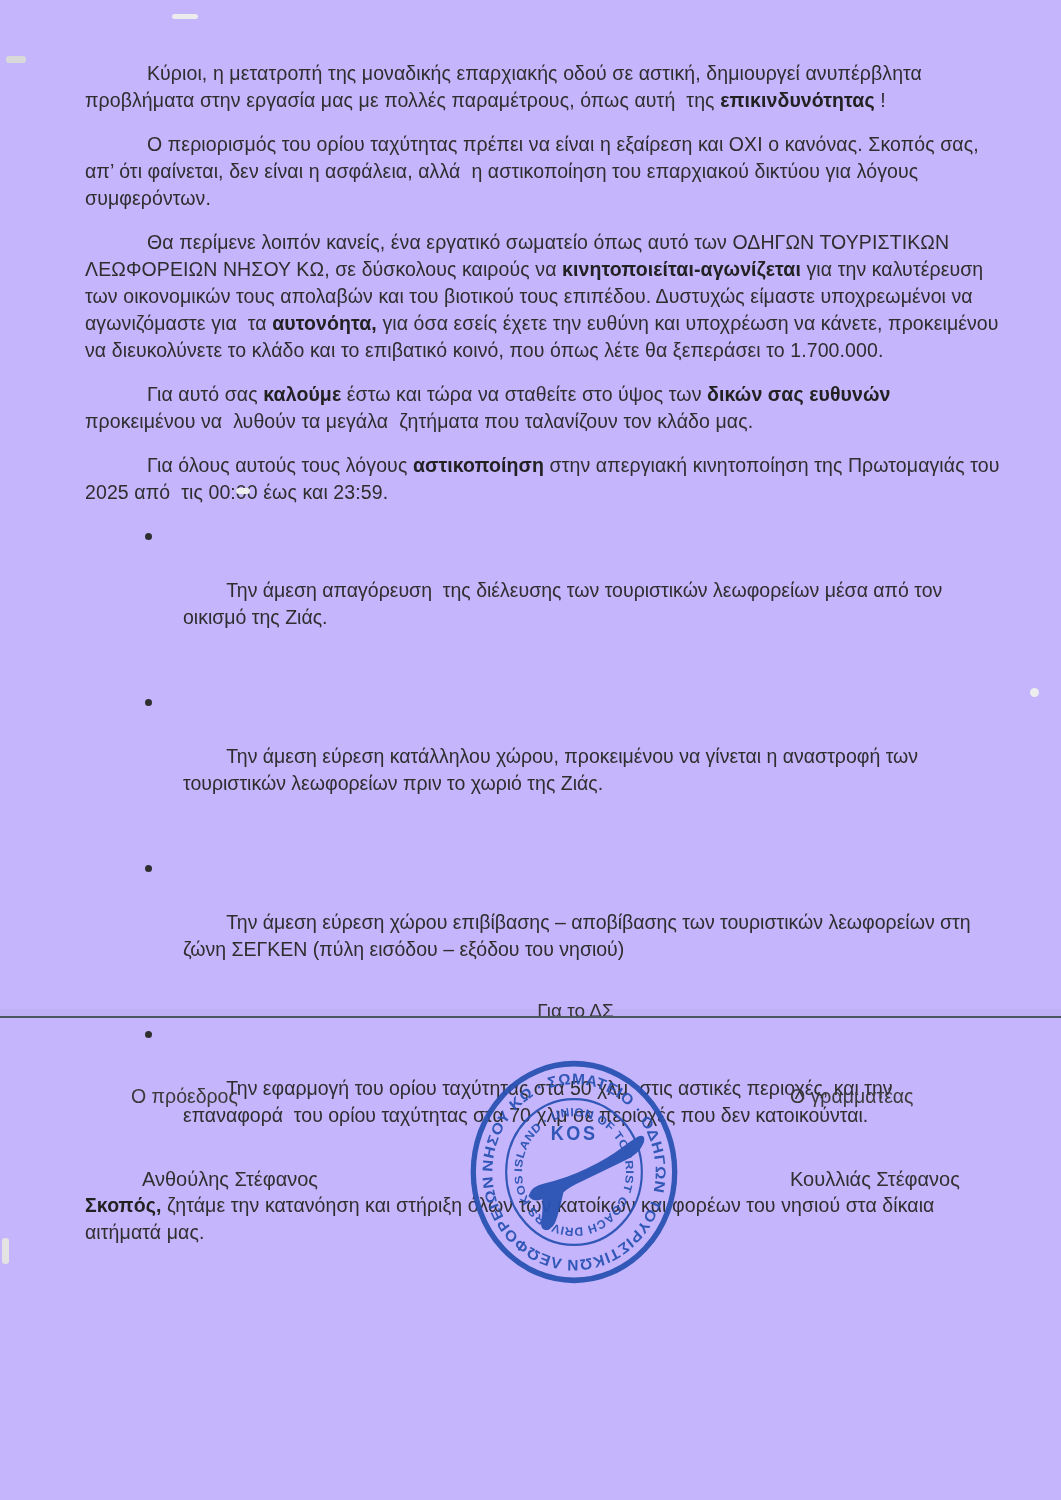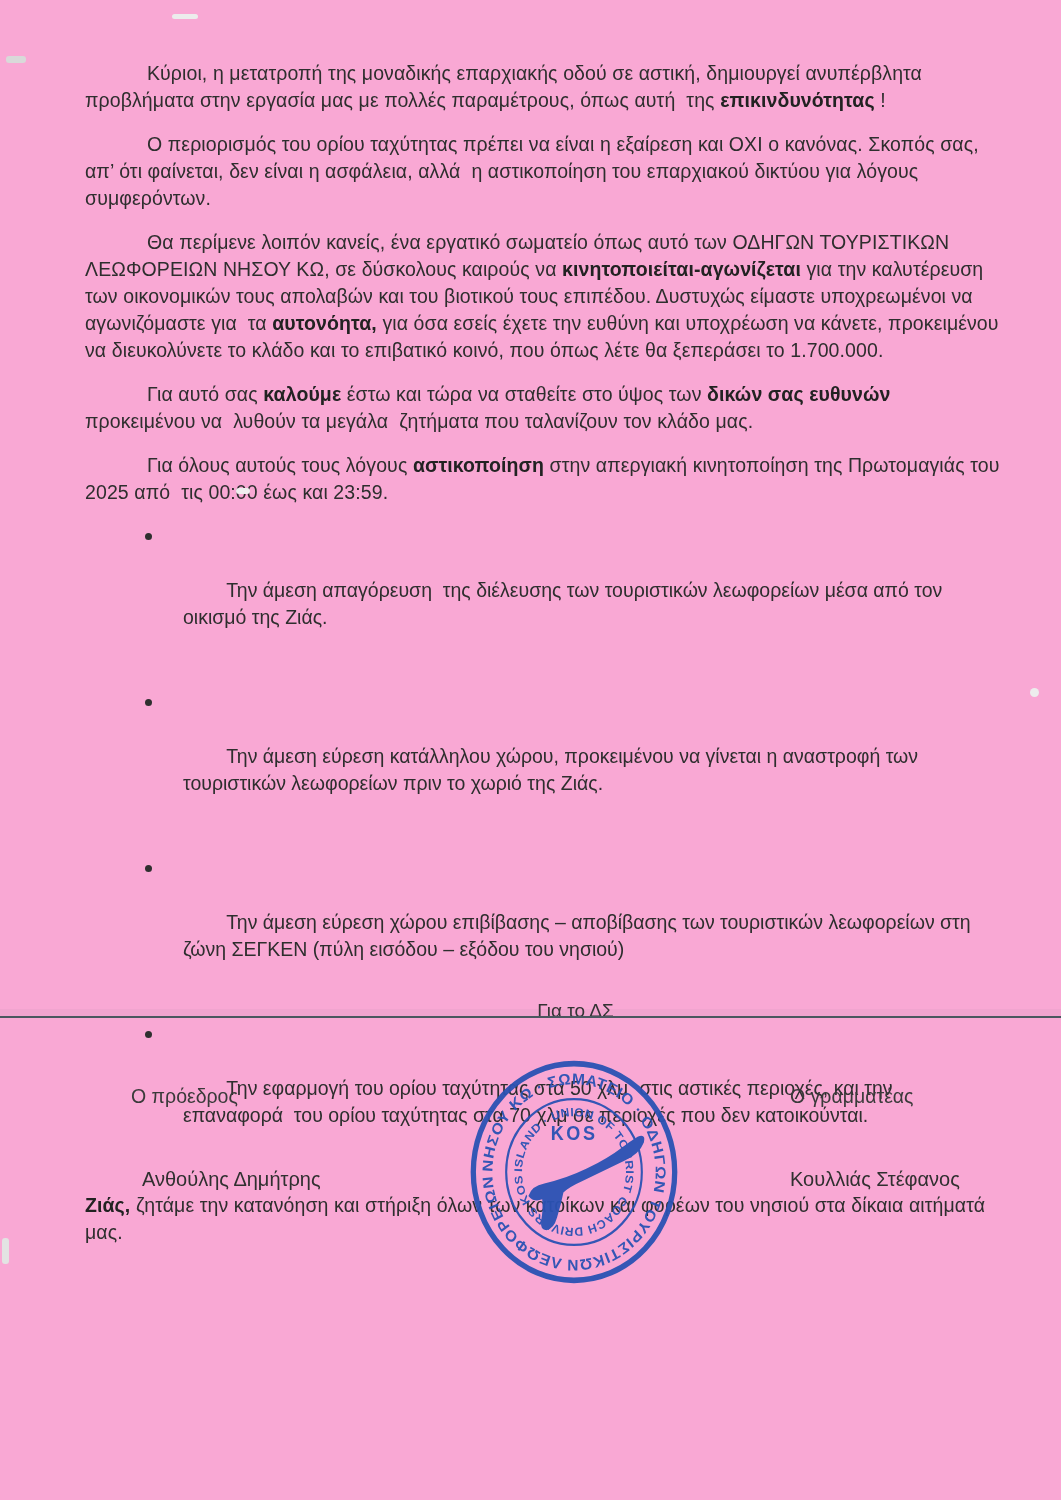--- a/index.html
+++ b/index.html
@@ -1,19 +1,19 @@
 <!DOCTYPE html>
 <html lang="el"><head>
 <meta charset="utf-8">
 <style>
   html,body{margin:0;padding:0;background:#ffffff;}
   .page{
     position:relative;
     width:1061px;height:1500px;
-    background:#f9a8d4;
+    background:#c4b5fd;
     font-family:"Liberation Sans", sans-serif;
     color:#2e2e2e;
     overflow:hidden;
   }
   .body-text{
     position:absolute;
     left:85px;top:60px;
     width:916px;
   }
   .para{
@@ -124,30 +124,30 @@
       <li>
         <span class="bullet"></span>
         <span class="li-text">Την άμεση εύρεση χώρου επιβίβασης – αποβίβασης των τουριστικών λεωφορείων στη ζώνη ΣΕΓΚΕΝ (πύλη εισόδου – εξόδου του νησιού)</span>
       </li>
       <li>
         <span class="bullet"></span>
         <span class="li-text">Την εφαρμογή του ορίου ταχύτητας στα 50 χλμ  στις αστικές περιοχές, και την επαναφορά  του ορίου ταχύτητας στα 70 χλμ σε περιοχές που δεν κατοικούνται.</span>
       </li>
     </ul>
 
-    <p class="para closing"><b>Ζιάς,</b><span> ζητάμε την κατανόηση και στήριξη όλων των κατοίκων και φορέων του νησιού στα δίκαια αιτήματά μας.</span></p>
+    <p class="para closing"><b>Σκοπός,</b><span> ζητάμε την κατανόηση και στήριξη όλων των κατοίκων και φορέων του νησιού στα δίκαια αιτήματά μας.</span></p>
   </div>
 
   <div class="sig-label">Για το ΔΣ</div>
   <div class="sig-fold"></div>
   <div class="sig-rule"></div>
 
   <div class="sig-title president">Ο πρόεδρος</div>
   <div class="sig-title secretary">Ο γραμματέας</div>
-  <div class="sig-name president-name">Ανθούλης Δημήτρης</div>
+  <div class="sig-name president-name">Ανθούλης Στέφανος</div>
   <div class="sig-name secretary-name">Κουλλιάς Στέφανος</div>
 
   <div class="stamp">
     <svg viewBox="0 0 200 200" preserveAspectRatio="none">
       <defs>
         <path id="outerArc" d="M 23 100 A 77 77 0 1 1 177 100 A 77 77 0 1 1 23 100" fill="none"></path>
         <path id="innerArc" d="M 51 100 A 49 49 0 1 1 149 100 A 49 49 0 1 1 51 100" fill="none"></path>
       </defs>
       <circle cx="100" cy="100" r="95" fill="none" stroke="#2a52b4" stroke-width="5"></circle>
       <circle cx="100" cy="100" r="64" fill="none" stroke="#2a52b4" stroke-width="2"></circle>

